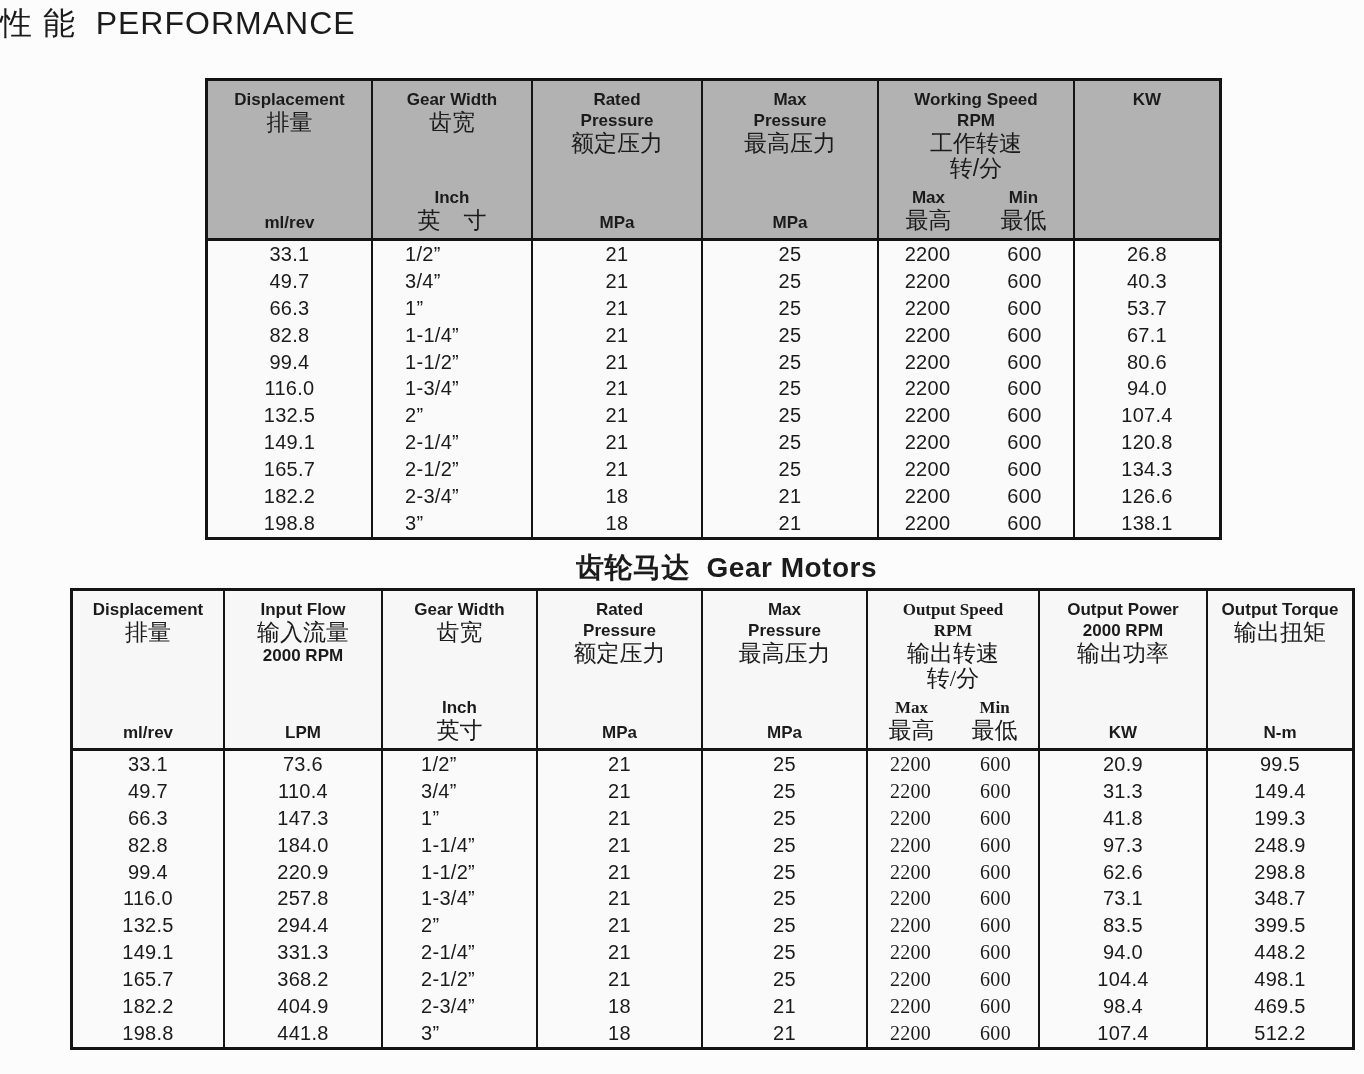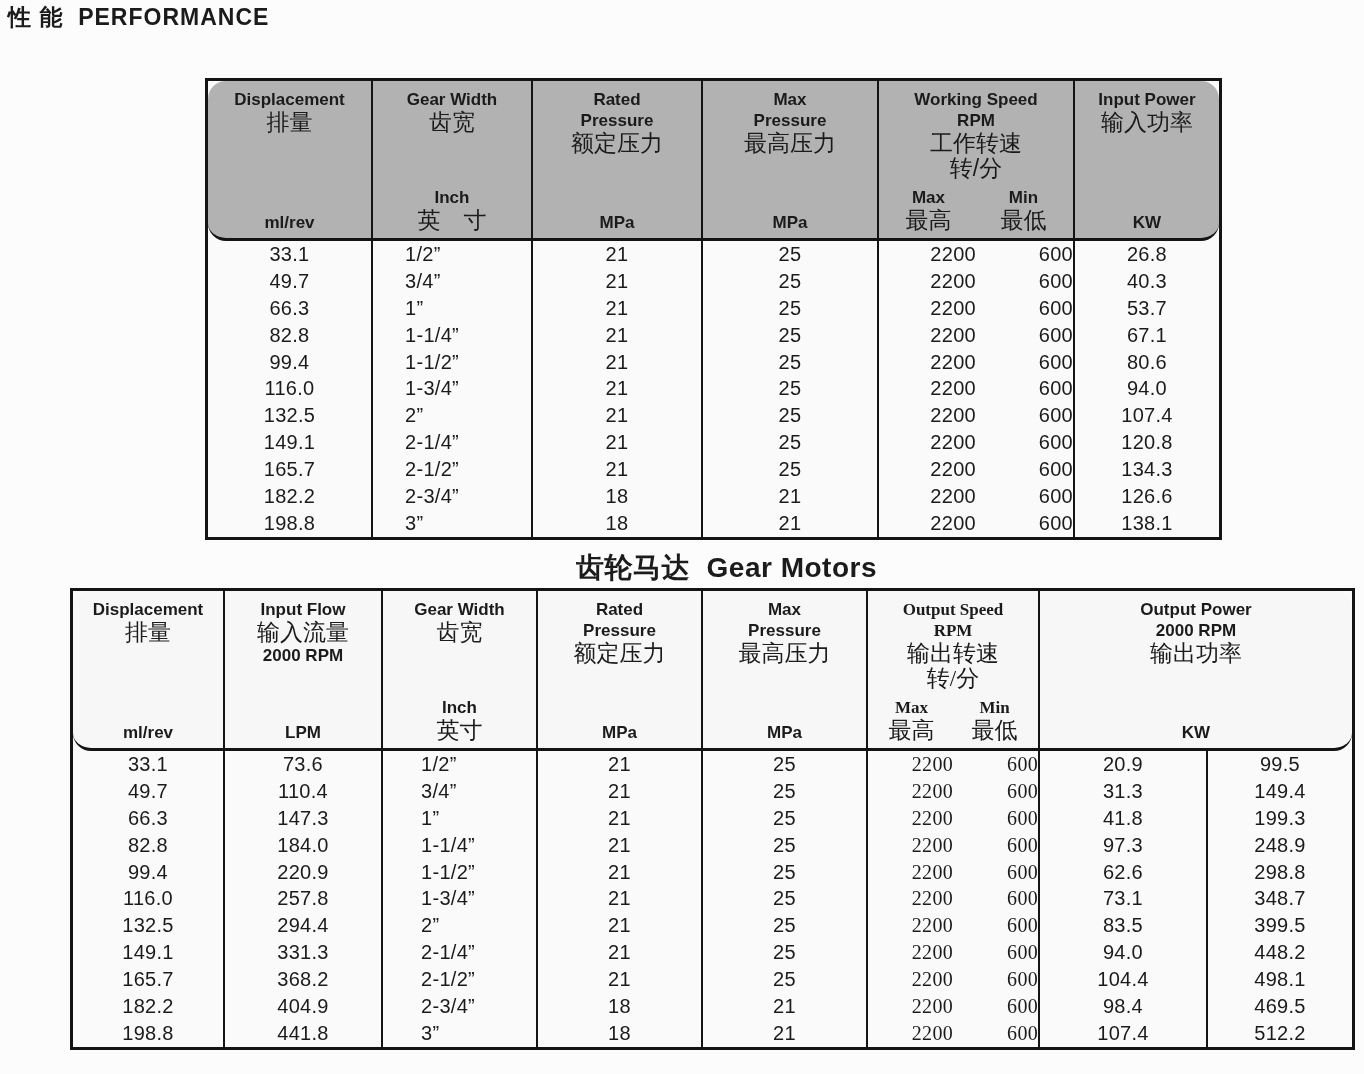--- a/index.html
+++ b/index.html
@@ -2,38 +2,38 @@
 <html><head>
 <meta charset="utf-8">
 <style>
   html,body{margin:0;padding:0;}
   body{
     width:1364px;height:1074px;position:relative;overflow:hidden;
     background:#fcfcfc;color:#1b1b1b;
     font-family:"Liberation Sans","DejaVu Sans",sans-serif;
   }
   .page-title{
-    position:absolute;left:8px;top:2px;
-    font-size:23px;font-weight:bold;letter-spacing:1px;
+    position:absolute;left:0;top:2px;
+    font-size:32px;font-weight:normal;letter-spacing:1px;
   }
   .table-title{
     position:absolute;text-align:center;
     font-size:28px;font-weight:bold;letter-spacing:.5px;
   }
   .pumps-title{left:205px;top:40px;width:1017px;margin-top:37px;}
   .motors-title{left:84px;top:549px;width:1285px;}
   .tbl{
     position:absolute;box-sizing:border-box;border:3px solid #141414;
     display:flex;flex-direction:column;background:#fafafa;
   }
   .pumps{left:205px;top:78px;width:1017px;height:462px;}
   .motors{left:70px;top:588px;width:1285px;height:462px;}
   .thead{
     display:flex;height:160px;box-sizing:border-box;
-    border-bottom:3px solid #141414;flex-shrink:0;border-radius:18px;
+    border-bottom:3px solid #141414;flex-shrink:0;
   }
   .pumps .thead{background:#b2b2b2;}
   .motors .thead{background:#f7f7f7;}
   .th{
     box-sizing:border-box;border-right:2px solid #141414;
     display:flex;flex-direction:column;justify-content:space-between;align-items:center;
     padding:8px 2px 5px;flex-shrink:0;text-align:center;
   }
   .th:last-child{border-right:0;flex:1;}
   .h-en{font-weight:bold;font-size:17px;line-height:21px;}
@@ -42,21 +42,21 @@
   .h-bot.minmax{flex-direction:row;}
   .mm{flex:1;display:flex;flex-direction:column;align-items:center;}
   .tbody{flex:1;display:flex;flex-direction:column;}
   .tr{flex:1;display:flex;}
   .td{
     box-sizing:border-box;border-right:2px solid #141414;
     display:flex;align-items:center;justify-content:center;
     font-size:20px;letter-spacing:.3px;flex-shrink:0;
   }
   .td:last-child{border-right:0;flex:1;}
-  .td .half{flex:1;text-align:right;}
+  .td .half{flex:1;text-align:center;}
   
   .pumps .thead > :nth-child(1), .pumps .tr > :nth-child(1){width:165px;}
   .pumps .thead > :nth-child(2), .pumps .tr > :nth-child(2){width:160px;}
   .pumps .thead > :nth-child(3), .pumps .tr > :nth-child(3){width:170px;}
   .pumps .thead > :nth-child(4), .pumps .tr > :nth-child(4){width:176px;}
   .pumps .thead > :nth-child(5), .pumps .tr > :nth-child(5){width:196px;}
   .pumps .tr > :nth-child(2){justify-content:flex-start;padding-left:32px;}
   
   .motors .thead > :nth-child(1), .motors .tr > :nth-child(1){width:152px;}
   .motors .thead > :nth-child(2), .motors .tr > :nth-child(2){width:158px;}
@@ -133,24 +133,20 @@
           <div class="h-en">Max</div>
           <div class="h-zh">最高</div>
         </div>
         <div class="mm">
           <div class="h-en">Min</div>
           <div class="h-zh">最低</div>
         </div>
       </div>
     </div>
     <div class="th">
-      <div class="h-top">
-        <div class="h-en">Input Power</div>
-        <div class="h-zh">输入功率</div>
-      </div>
       <div class="h-bot">
         <div class="h-en">KW</div>
       </div>
     </div>
   </div>
   <div class="tbody">
       <div class="tr">
         <div class="td">33.1</div>
         <div class="td">1/2”</div>
         <div class="td">21</div>
@@ -351,20 +347,29 @@
     <div class="th">
       <div class="h-top">
         <div class="h-en">Output Power</div>
         <div class="h-en">2000 RPM</div>
         <div class="h-zh">输出功率</div>
       </div>
       <div class="h-bot">
         <div class="h-en">KW</div>
       </div>
     </div>
+    <div class="th">
+      <div class="h-top">
+        <div class="h-en">Output Torque</div>
+        <div class="h-zh">输出扭矩</div>
+      </div>
+      <div class="h-bot">
+        <div class="h-en">N-m</div>
+      </div>
+    </div>
   </div>
   <div class="tbody">
       <div class="tr">
         <div class="td">33.1</div>
         <div class="td">73.6</div>
         <div class="td">1/2”</div>
         <div class="td">21</div>
         <div class="td">25</div>
         <div class="td">
           <span class="half">2200</span>

